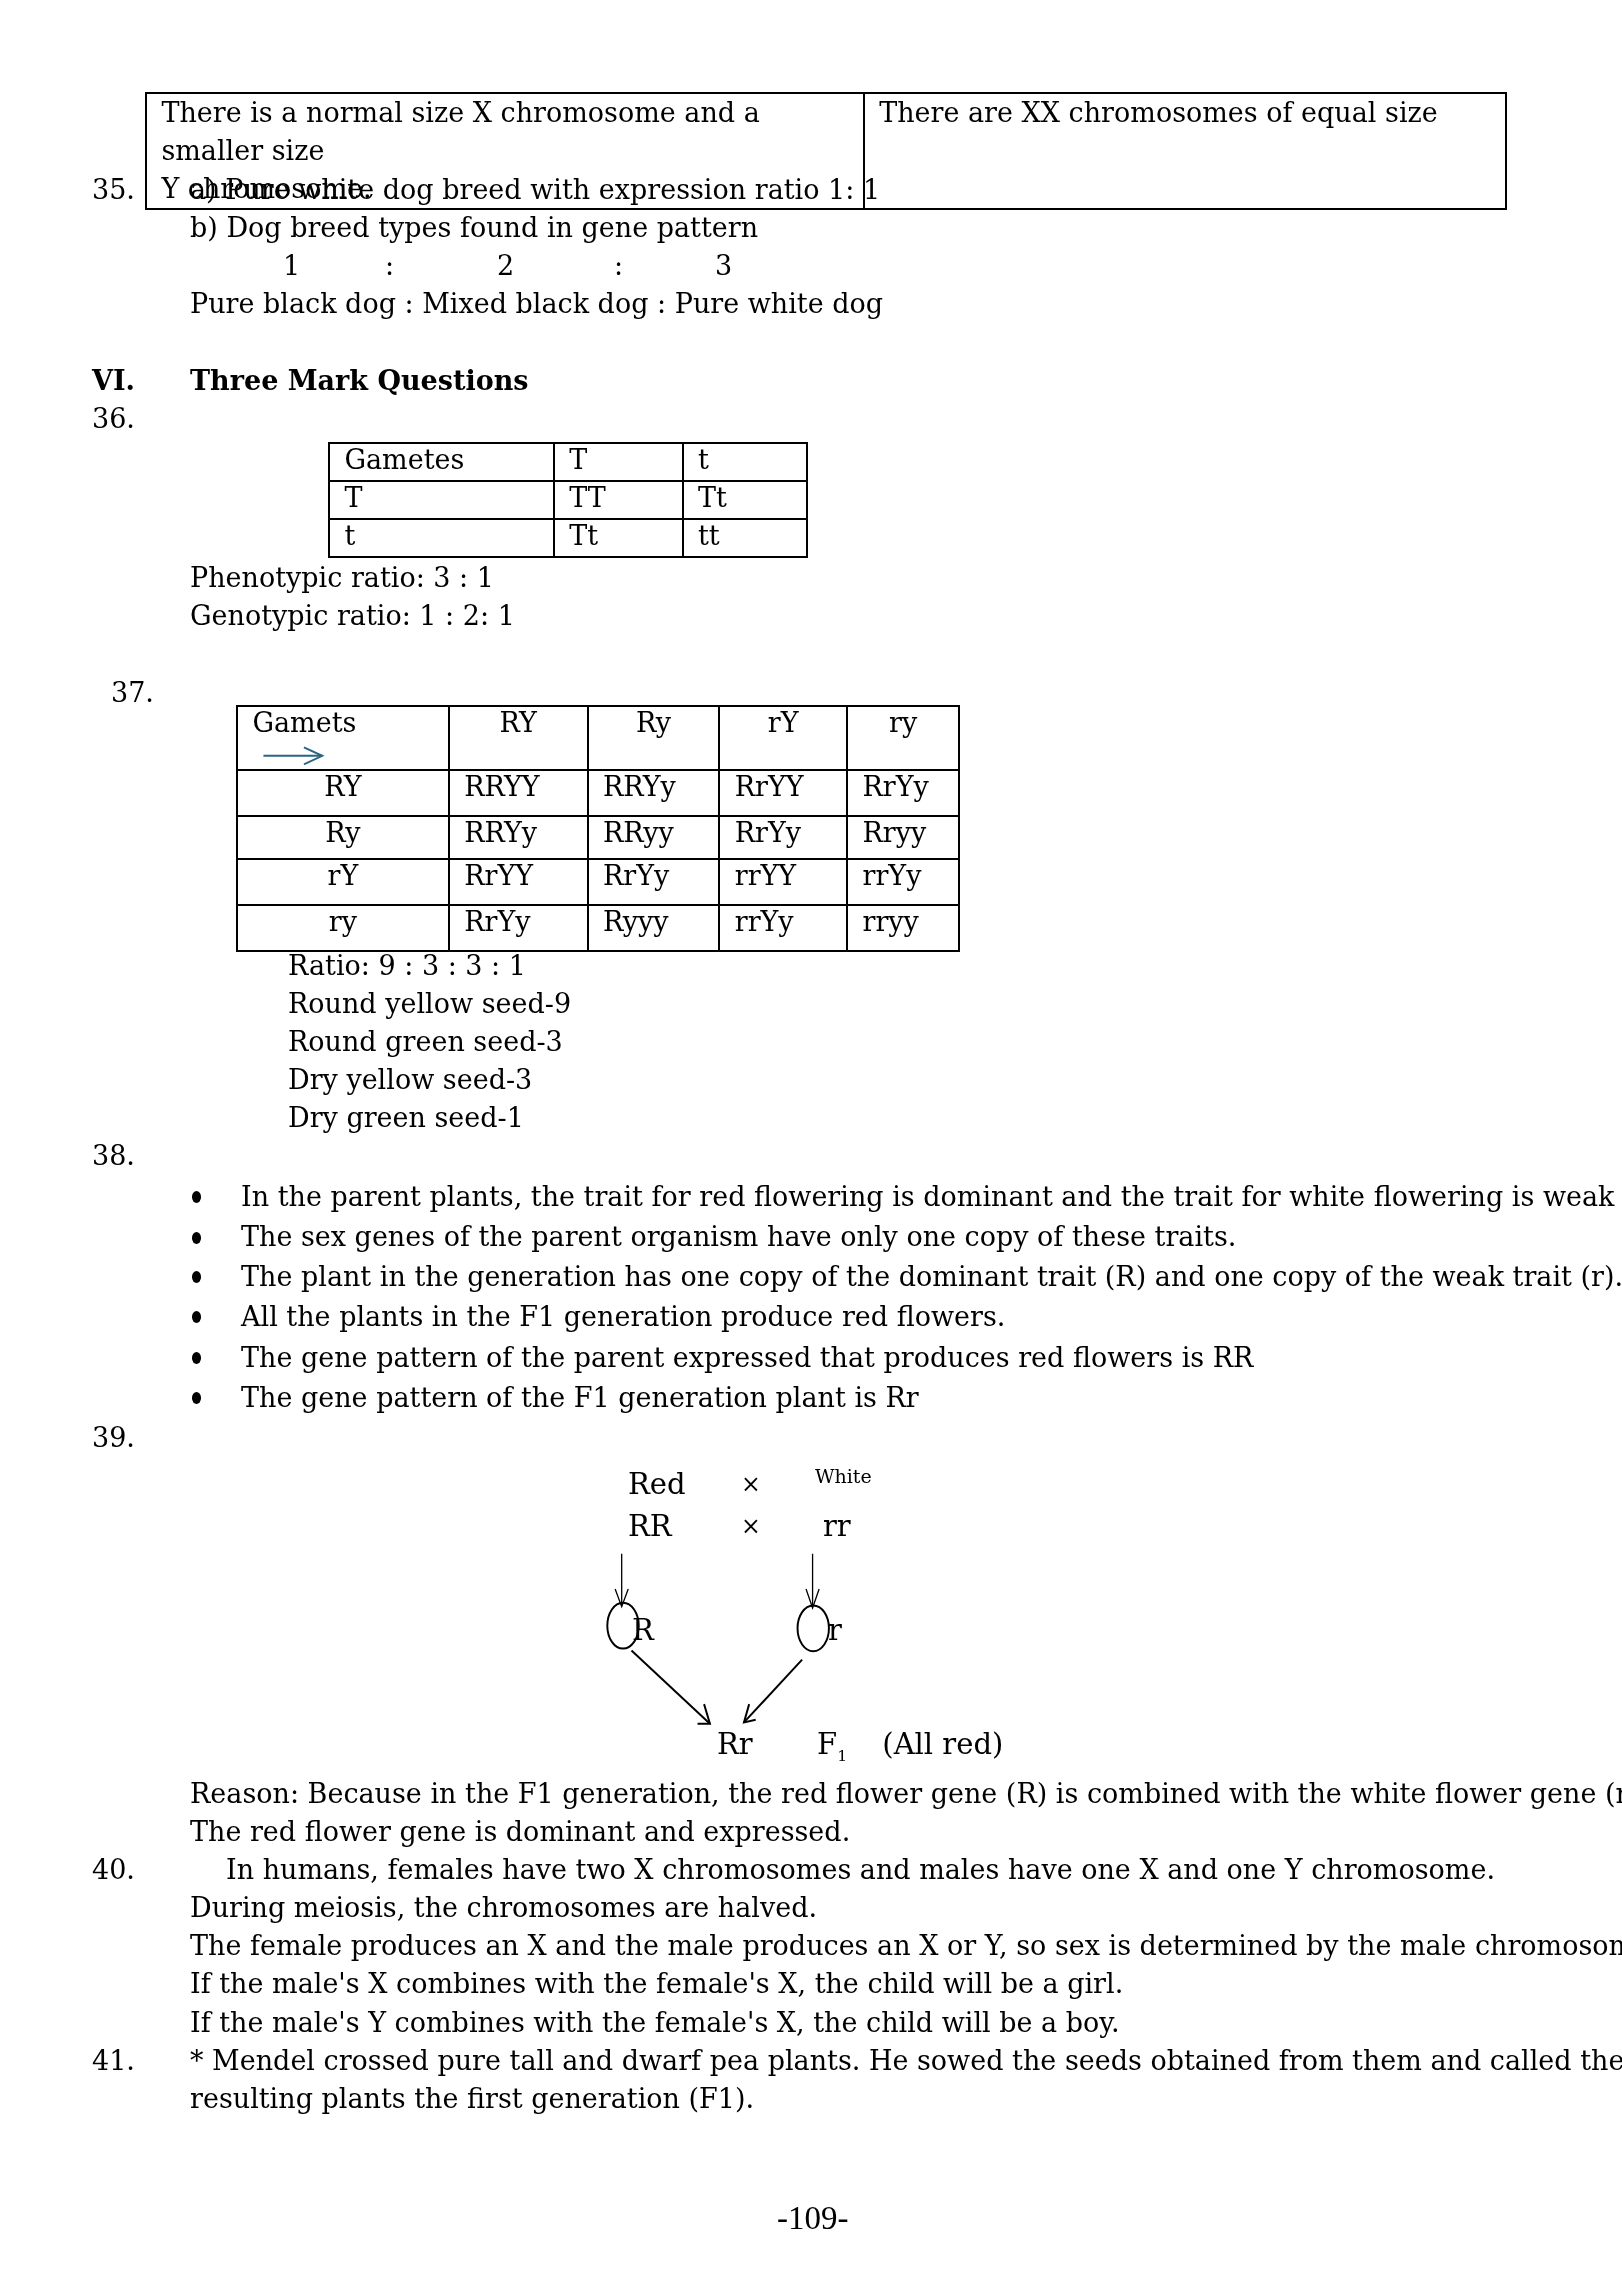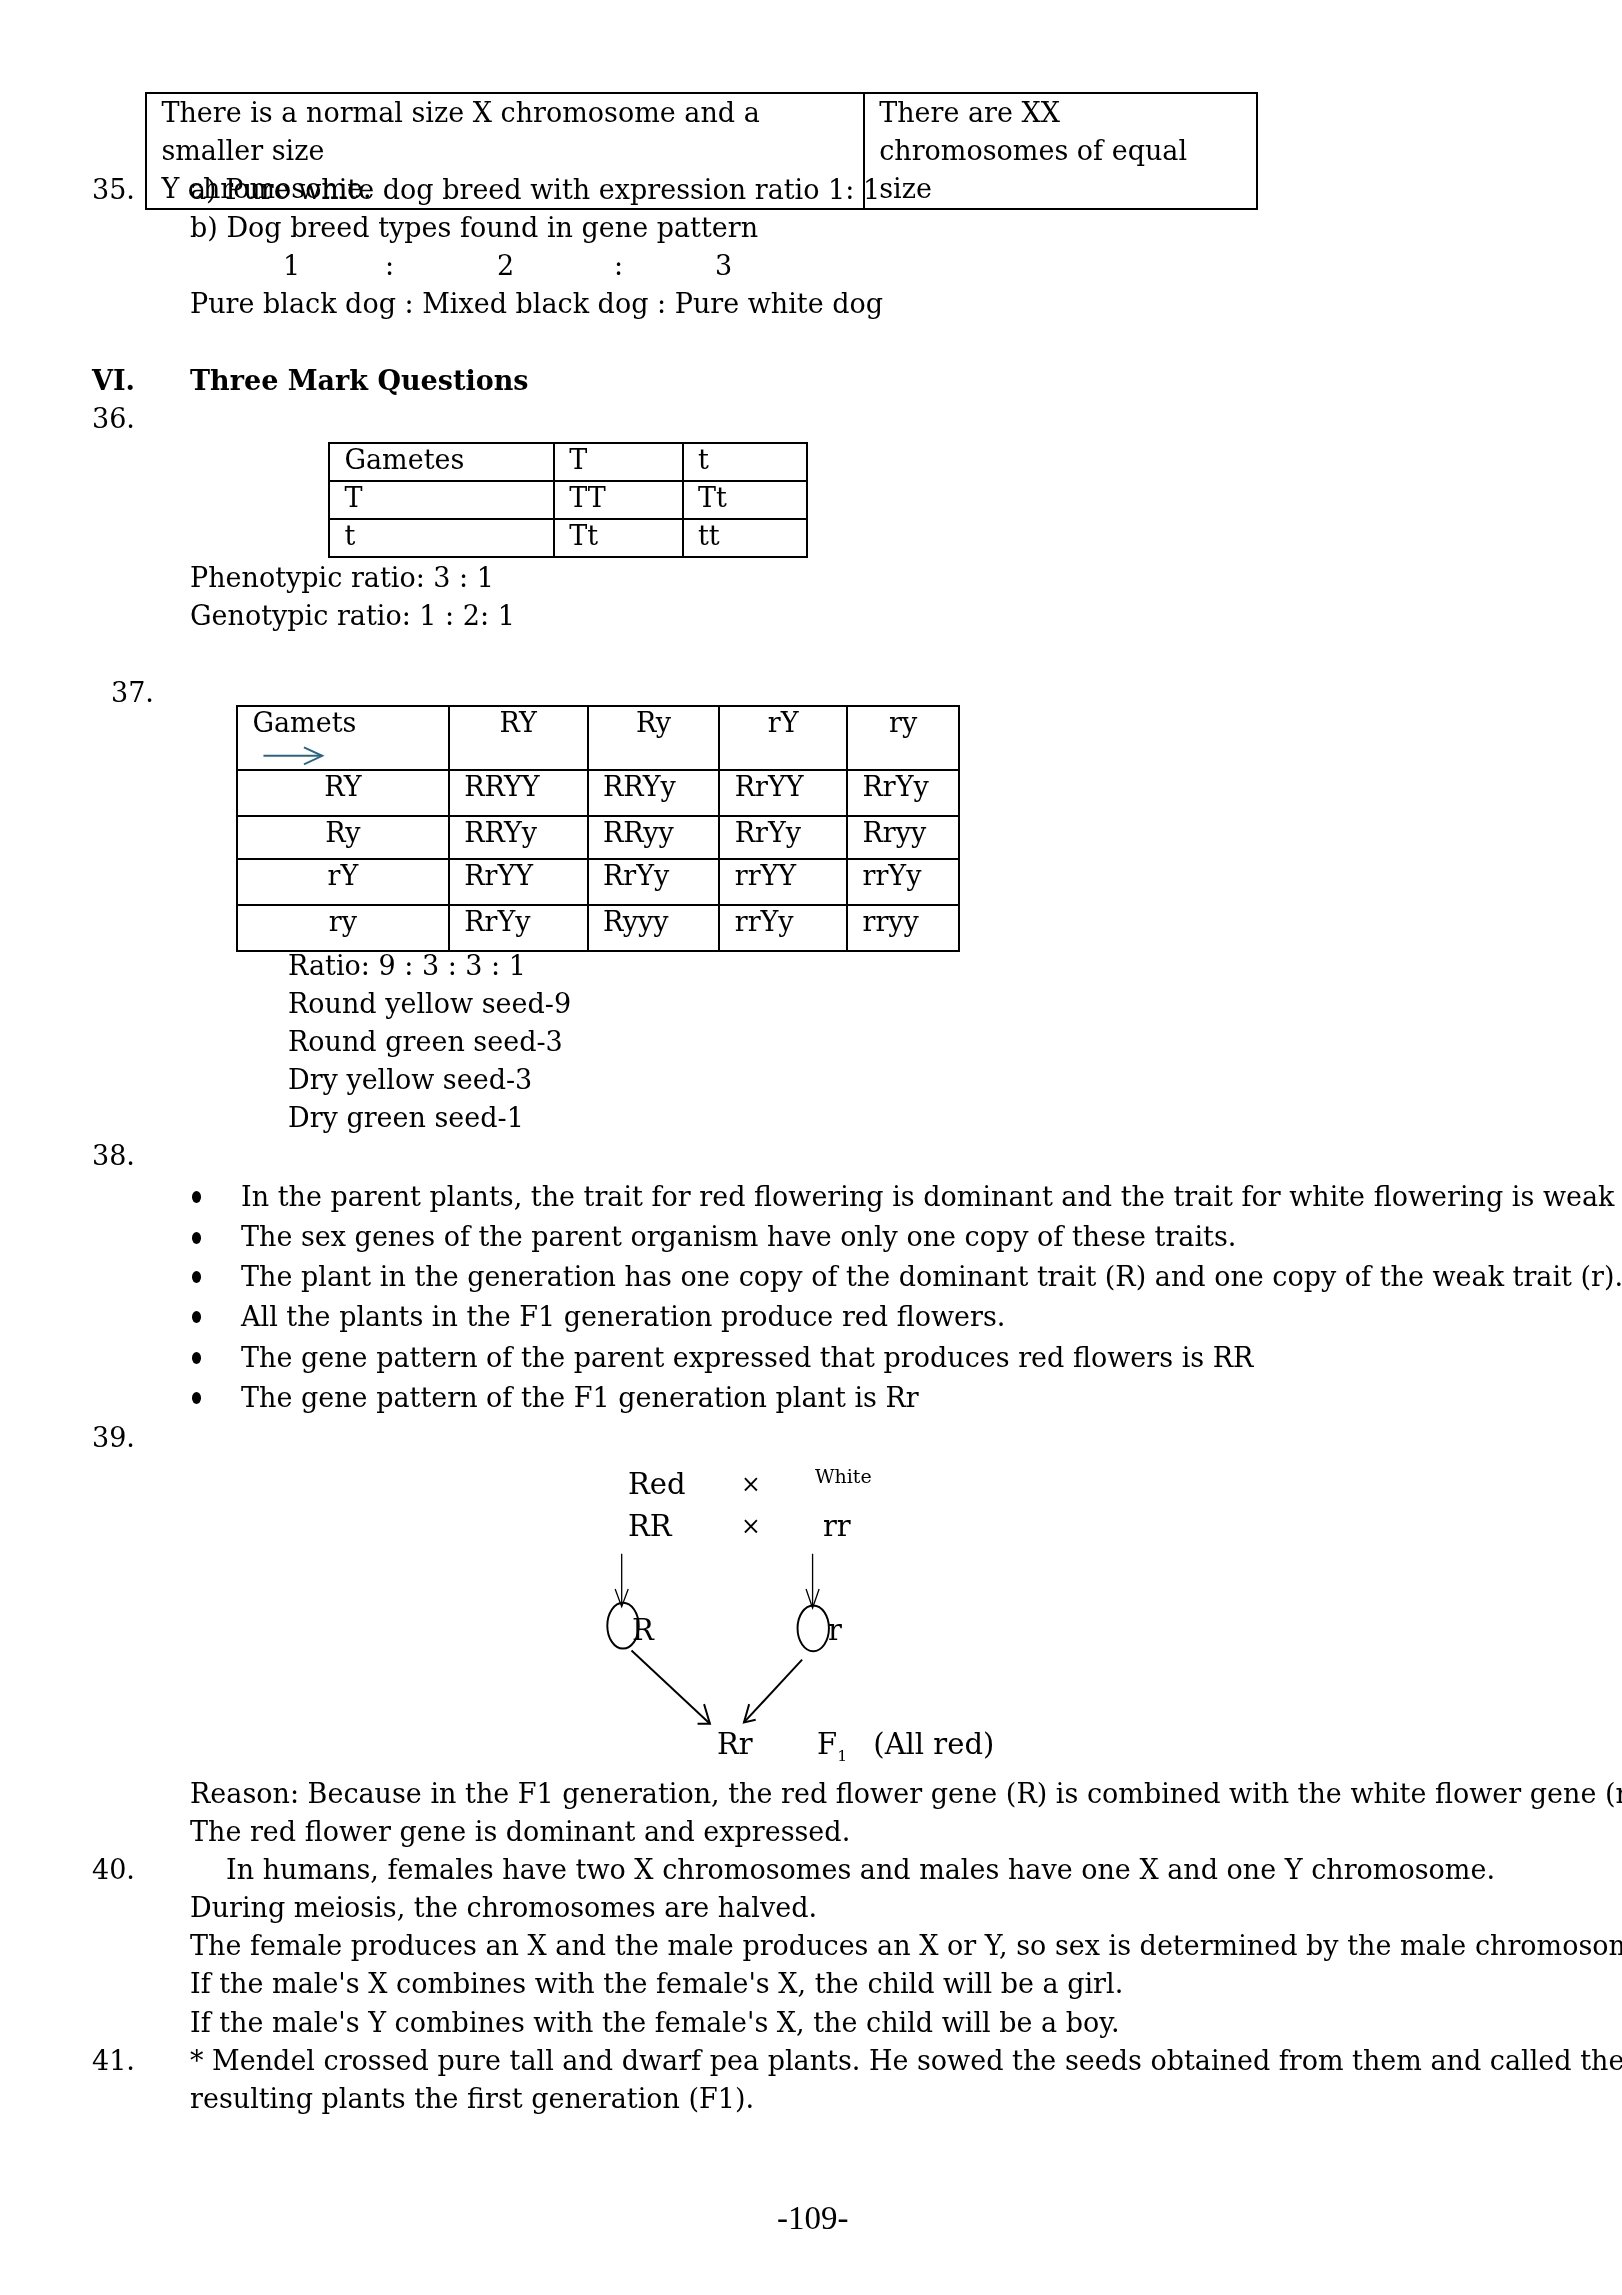--- a/index.html
+++ b/index.html
@@ -11,21 +11,21 @@
   .abs { position:absolute; white-space:nowrap; line-height:38px; }
   table { border-collapse:collapse; position:absolute; }
   td { border:2px solid #000; padding:0 14.4px; font-size:27px; vertical-align:top; }
   .bold { font-weight:bold; }
   .pagenum { font-family:Liberation Serif, serif; font-size:33px; }
   .bullet { position:absolute; width:9.2px; height:11.8px; background:#000; border-radius:50%; }
 </style>
 </head>
 <body>
 
-<table style="left:145px; top:92px; width:1113px;">
+<table style="left:145px; top:92px; width:1362px;">
   <tbody>
       <tr>
     <td style="width:687px; height:75px; line-height:38px;">
       <div>There is a normal size X chromosome and a smaller size</div>
       <div>Y chromosome.</div>
     </td>
     <td style="line-height:38px;">
       <div>There are XX chromosomes of equal size</div>
     </td>
   </tr>
@@ -155,21 +155,21 @@
   <div class="abs" style="left:152px; top:25px; font-size:23.6px;">×</div>
   <div class="abs" style="left:226px; top:17px; font-size:19px;">White</div>
   <div class="abs" style="left:39px; top:67px; font-size:29px;">RR</div>
   <div class="abs" style="left:152px; top:67px; font-size:23.6px;">×</div>
   <div class="abs" style="left:234px; top:67px; font-size:29px;">rr</div>
   <div class="abs" style="left:43px; top:171px; font-size:29px;">R</div>
   <div class="abs" style="left:239px; top:171px; font-size:29px;">r</div>
   <div class="abs" style="left:128px; top:285px; font-size:29px;">Rr</div>
   <div class="abs" style="left:228px; top:285px; font-size:29px;">
     <span>F</span><sub style="font-size:15.7px;">1</sub>
-    <span style="margin-left:17px;">(All red)</span>
+    <span style="margin-left:26px;">(All red)</span>
   </div>
 </div>
 <div class="abs" style="left:190px; top:1775px;">Reason: Because in the F1 generation, the red flower gene (R) is combined with the white flower gene (r).</div>
 <div class="abs" style="left:190px; top:1813px;">The red flower gene is dominant and expressed.</div>
 
 <div class="abs" style="left:92px; top:1851px;">40.</div>
 <div class="abs" style="left:190px; top:1851px;margin-left:36px;">In humans, females have two X chromosomes and males have one X and one Y chromosome.</div>
 <div class="abs" style="left:190px; top:1889px;">During meiosis, the chromosomes are halved.</div>
 <div class="abs" style="left:190px; top:1927px;">The female produces an X and the male produces an X or Y, so sex is determined by the male chromosomes.</div>
 <div class="abs" style="left:190px; top:1965px;">If the male's X combines with the female's X, the child will be a girl.</div>

